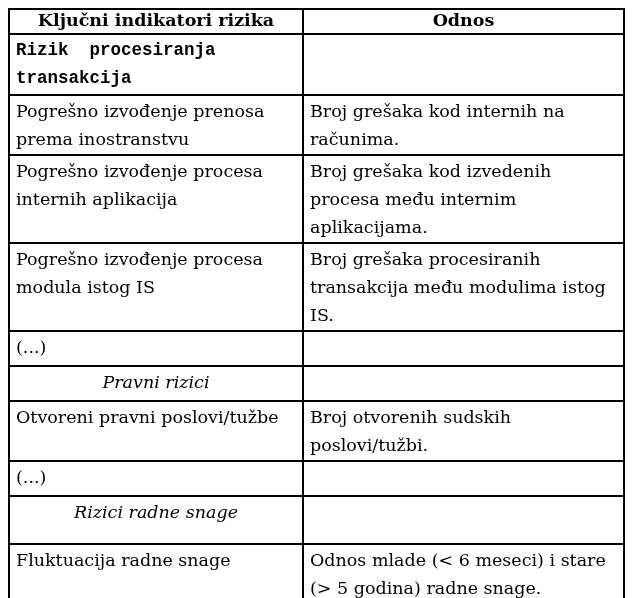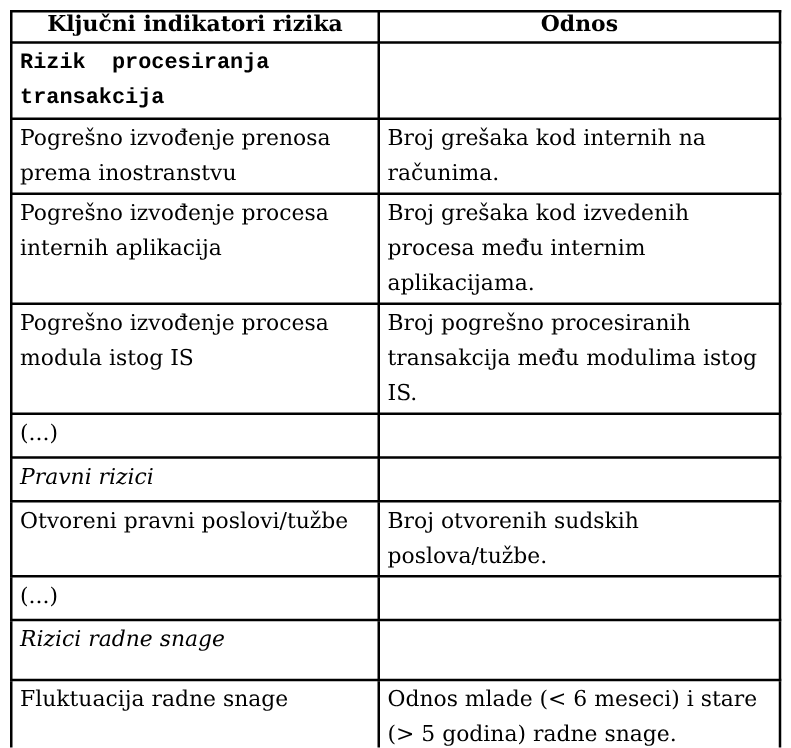--- a/index.html
+++ b/index.html
@@ -47,21 +47,21 @@
   tr.row-1 { height: 56px; padding-left: 40px; }
   tr.row-2 { height: 85px; }
   tr.row-3 { height: 85px; }
   tr.row-4 { height: 35px; }
   tr.row-5 { height: 35px; }
   tr.row-6 { height: 57px; padding-left: 36px; }
   tr.row-7 { height: 35px; }
   tr.row-8 { height: 48px; }
   tr.row-9 { height: 70px; }
   .row-bold td.ind-cell { font-weight: bold; font-family: Liberation Mono, monospace; }
-  .row-italic td.ind-cell { font-style: italic; }
+  .row-italic td.ind-cell { font-style: italic; text-align: center; }
 </style>
 </head>
 <body>
 
 <div class="canvas">
   <table class="risk-table">
     <colgroup>
       <col class="c-ind">
       <col class="c-desc">
     </colgroup>
@@ -86,36 +86,36 @@
       <tr class="row-2">
         <td class="ind-cell">Pogrešno izvođenje procesa
 internih aplikacija</td>
         <td class="desc-cell">Broj grešaka kod izvedenih
 procesa među internim
 aplikacijama.</td>
       </tr>
       <tr class="row-3">
         <td class="ind-cell">Pogrešno izvođenje procesa
 modula istog IS</td>
-        <td class="desc-cell">Broj pogrešno procesiranih
+        <td class="desc-cell">Broj grešaka procesiranih
 transakcija među modulima istog
 IS.</td>
       </tr>
       <tr class="row-4">
         <td class="ind-cell">(...)</td>
         <td class="desc-cell"></td>
       </tr>
       <tr class="row-5 row-italic">
         <td class="ind-cell">Pravni rizici</td>
         <td class="desc-cell"></td>
       </tr>
       <tr class="row-6">
         <td class="ind-cell">Otvoreni pravni poslovi/tužbe</td>
         <td class="desc-cell">Broj otvorenih sudskih
-poslova/tužbe.</td>
+poslovi/tužbi.</td>
       </tr>
       <tr class="row-7">
         <td class="ind-cell">(...)</td>
         <td class="desc-cell"></td>
       </tr>
       <tr class="row-8 row-italic">
         <td class="ind-cell">Rizici radne snage</td>
         <td class="desc-cell"></td>
       </tr>
       <tr class="row-9">

